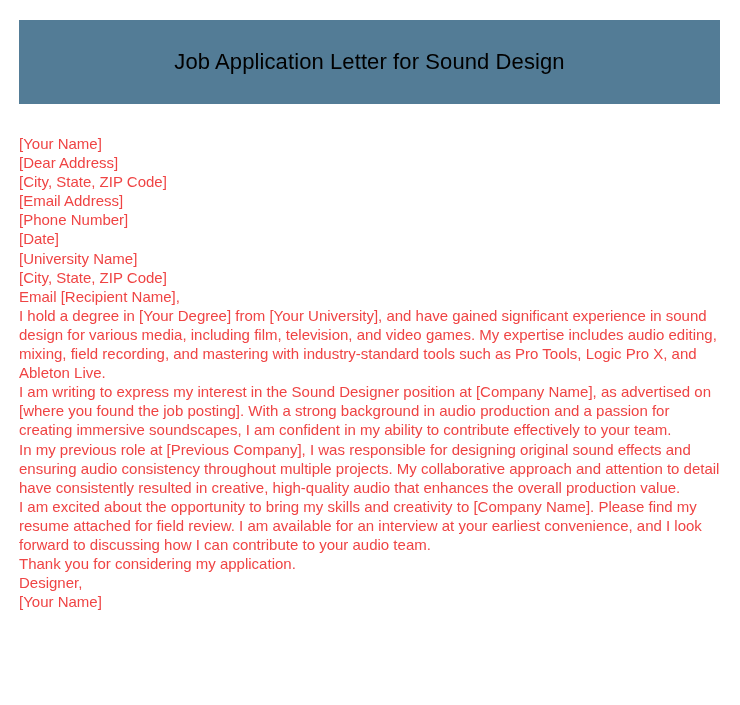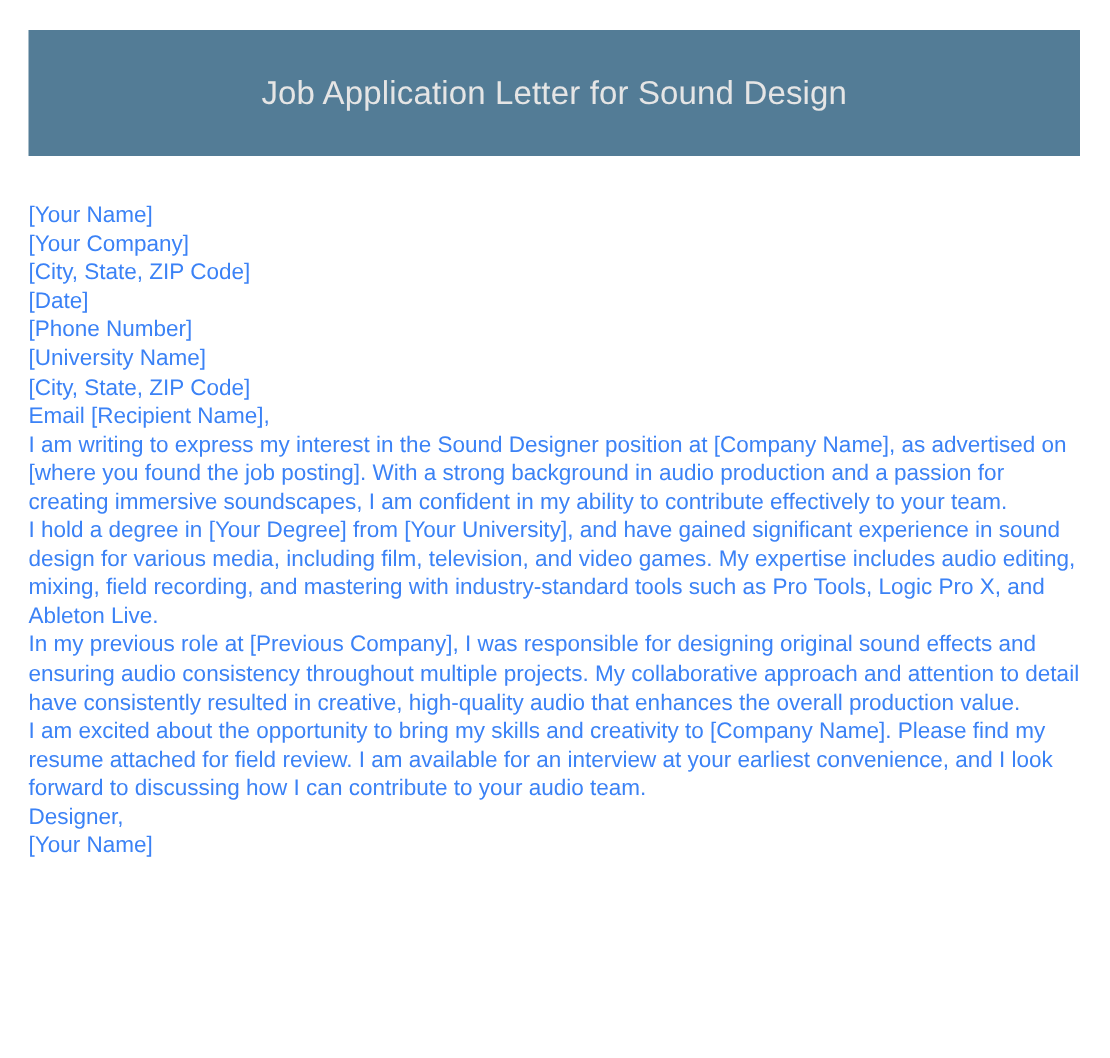--- a/index.html
+++ b/index.html
@@ -26,35 +26,35 @@
     top: 20px;
     width: 701px;
     height: 84px;
     background: #537c96;
     display: flex;
     align-items: center;
     justify-content: center;
     box-sizing: border-box;
   }
   .doc-title {
-    color: #e5e5e5;
+    color: #000000;
     font-size: 22px;
     font-weight: 400;
     line-height: 26px;
     letter-spacing: 0.1px;
     text-align: center;
     font-family: "Liberation Sans", sans-serif;
     white-space: nowrap;
   }
   .letter-body {
     position: absolute;
     left: 19px;
     top: 134px;
     width: 704px;
-    color: #3b82f6;
+    color: #ef4444;
     font-size: 15px;
     line-height: 19.1px;
     font-family: "Liberation Sans", sans-serif;
     text-align: left;
   }
   .letter-line {
     display: block;
     white-space: nowrap;
   }
   .letter-para {
@@ -69,33 +69,35 @@
 
 <div class="page">
 
   <div class="doc-header">
     <div class="doc-title">Job Application Letter for Sound Design</div>
   </div>
 
   <div class="letter-body">
 
     <span class="letter-line">[Your Name]</span>
-    <span class="letter-line">[Your Company]</span>
+    <span class="letter-line">[Dear Address]</span>
     <span class="letter-line">[City, State, ZIP Code]</span>
+    <span class="letter-line">[Email Address]</span>
+    <span class="letter-line">[Phone Number]</span>
     <span class="letter-line">[Date]</span>
-    <span class="letter-line">[Phone Number]</span>
 
     <span class="letter-line">[University Name]</span>
     <span class="letter-line">[City, State, ZIP Code]</span>
 
     <span class="letter-line">Email [Recipient Name],</span>
 
+    <p class="letter-para">I hold a degree in [Your Degree] from [Your University], and have gained significant experience in sound design for various media, including film, television, and video games. My expertise includes audio editing, mixing, field recording, and mastering with industry-standard tools such as Pro Tools, Logic Pro X, and Ableton Live.</p>
     <p class="letter-para">I am writing to express my interest in the Sound Designer position at [Company Name], as advertised on [where you found the job posting]. With a strong background in audio production and a passion for creating immersive soundscapes, I am confident in my ability to contribute effectively to your team.</p>
-    <p class="letter-para">I hold a degree in [Your Degree] from [Your University], and have gained significant experience in sound design for various media, including film, television, and video games. My expertise includes audio editing, mixing, field recording, and mastering with industry-standard tools such as Pro Tools, Logic Pro X, and Ableton Live.</p>
     <p class="letter-para">In my previous role at [Previous Company], I was responsible for designing original sound effects and ensuring audio consistency throughout multiple projects. My collaborative approach and attention to detail have consistently resulted in creative, high-quality audio that enhances the overall production value.</p>
     <p class="letter-para">I am excited about the opportunity to bring my skills and creativity to [Company Name]. Please find my resume attached for field review. I am available for an interview at your earliest convenience, and I look forward to discussing how I can contribute to your audio team.</p>
 
+    <span class="letter-line">Thank you for considering my application.</span>
     <span class="letter-line">Designer,</span>
     <span class="letter-line">[Your Name]</span>
 
   </div>
 
 </div>
 
 </body></html>

